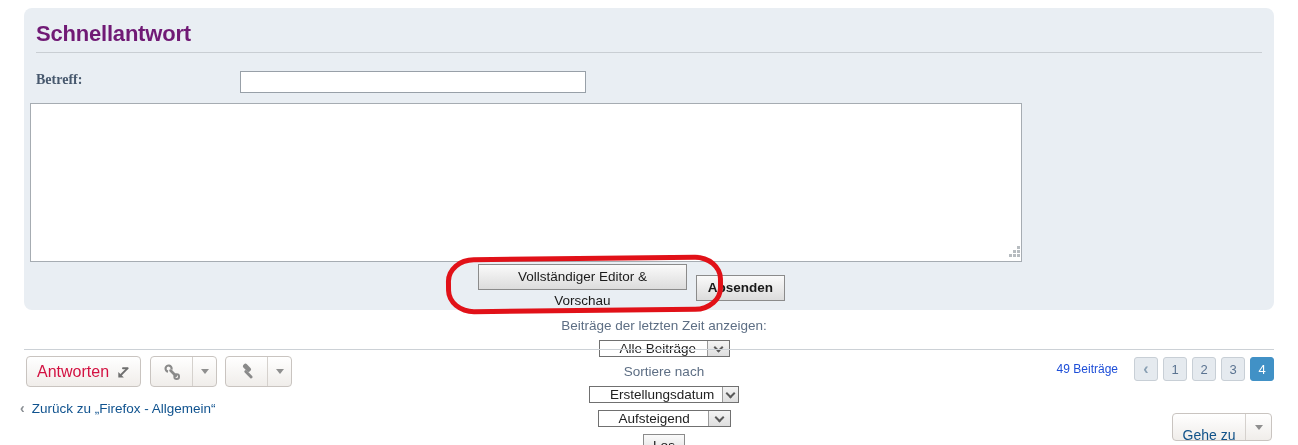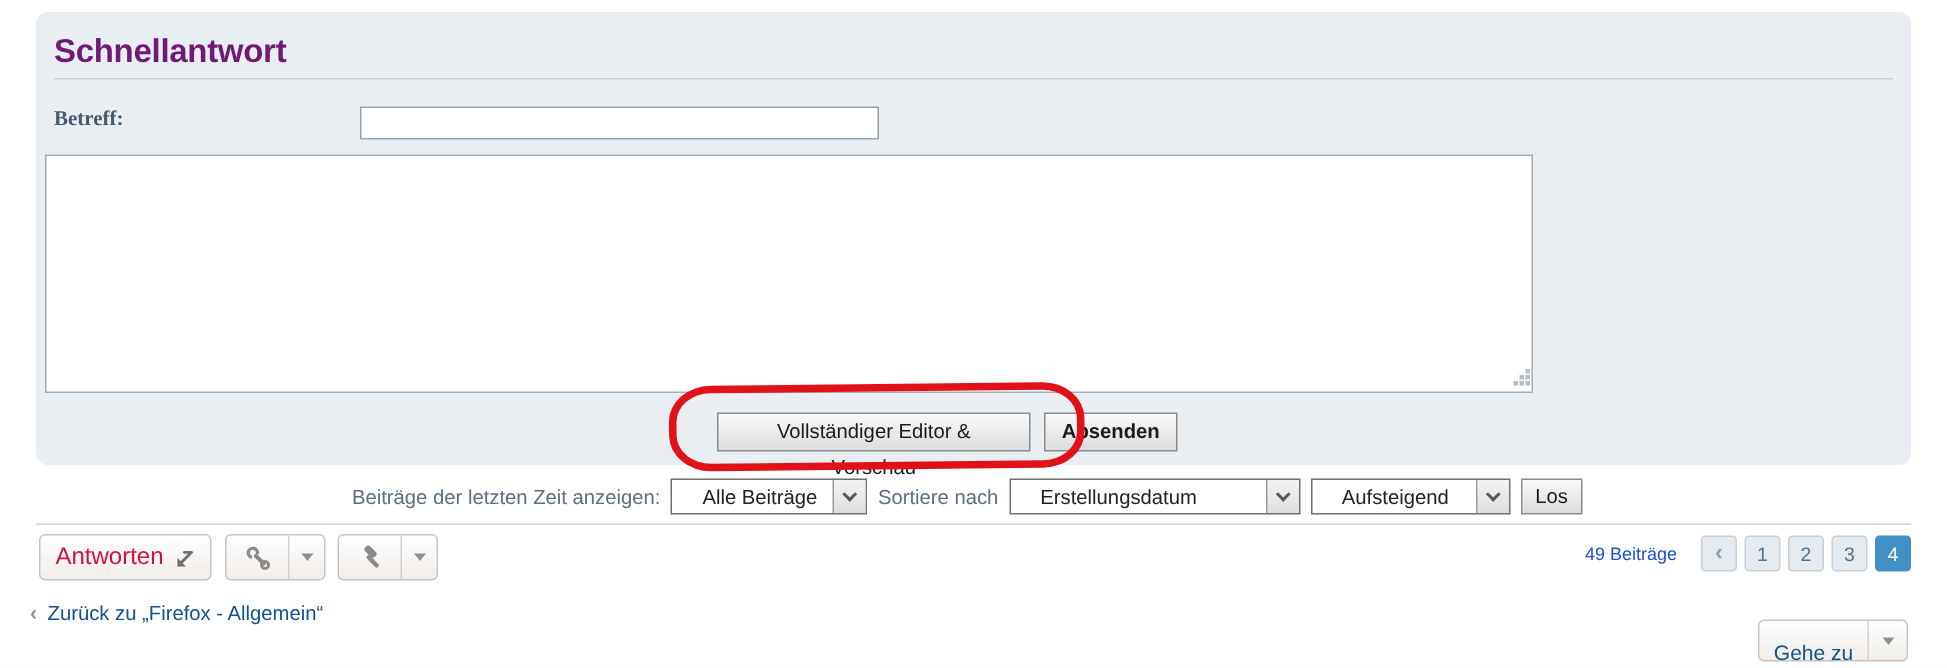--- a/index.html
+++ b/index.html
@@ -24,43 +24,43 @@
     font-family:"Liberation Sans", sans-serif; }
   .grip { position:absolute; left:984px; top:237px; width:13px; height:13px; pointer-events:none; }
   .grip::after { content:""; position:absolute; left:1px; top:9px; width:3px; height:3px;
     background:#b7bcc0;
     box-shadow:4px 0 #b7bcc0, 8px 0 #b7bcc0, 4px -4px #b7bcc0, 8px -4px #b7bcc0, 8px -8px #b7bcc0; }
 
   
   .classic-btn { display:inline-block; height:26px; padding:0 10px; font-size:13.5px; color:#1a1a1a;
     background:linear-gradient(#fafafa, #dcdcdc); border:1px solid #8b8b8b;
     font-family:"Liberation Sans", sans-serif; line-height:24px; text-align:center; cursor:pointer; }
-  .editor-btn { position:absolute; left:454px; top:267px; width:209px; }
+  .editor-btn { position:absolute; left:454px; top:256px; width:209px; }
   .submit-btn { position:absolute; left:672px; top:267px; width:89px; font-weight:bold; }
 
   
   .annotation { position:absolute; left:446px; top:256px; width:277px; height:57px;
     border:5px solid #e11118; border-radius:28px / 24px; pointer-events:none;
     transform:rotate(-0.6deg); }
 
   
-  .sort-row { position:absolute; left:20px; top:318px; width:1250px; height:26px;
-    display:flex; justify-content:center; align-items:center; gap:7px;
-    font-size:13.5px; color:#5d6e84; }
+  .sort-row { position:absolute; left:39px; top:318px; width:1250px; height:26px;
+    display:flex; justify-content:flex-start; align-items:center; gap:7px;
+    font-size:13.5px; color:#5d6e84;flex-direction:column; }
   .fake-select { display:flex; align-items:stretch; height:24px; background:#fff;
     border:1px solid #707070; cursor:pointer; }
   .fake-select .val { display:flex; align-items:center; padding:0 8px; font-size:13.5px;
     color:#222; white-space:nowrap;margin-left:12px; }
   .fake-select .arrow-zone { width:22px; margin-left:auto; border-left:1px solid #9a9a9a;
     background:linear-gradient(#f4f4f4, #dedede); display:flex; align-items:center;
     justify-content:center; }
   .chev-down { width:7px; height:7px; border-right:2px solid #5a5a5a;
     border-bottom:2px solid #5a5a5a; transform:rotate(45deg); margin-top:-3px; }
   .sel-display { width:131px; }
-  .sel-field { width:194px; }
+  .sel-field { width:150px; }
   .sel-dir { width:133px; }
   .los-btn { height:24px; line-height:22px; padding:0 9px; }
 
   .rule { position:absolute; left:24px; top:349px; width:1250px; border-top:1px solid #ccd1d6; }
 
   
   .soft-btn { position:absolute; top:356px; height:31px; display:flex; align-items:center;
     background:linear-gradient(#ffffff, #f0edea); border:1px solid #c9c4c0; border-radius:4px;
     cursor:pointer; }
   .reply-btn { left:26px; padding:0 10px; gap:6px; }

